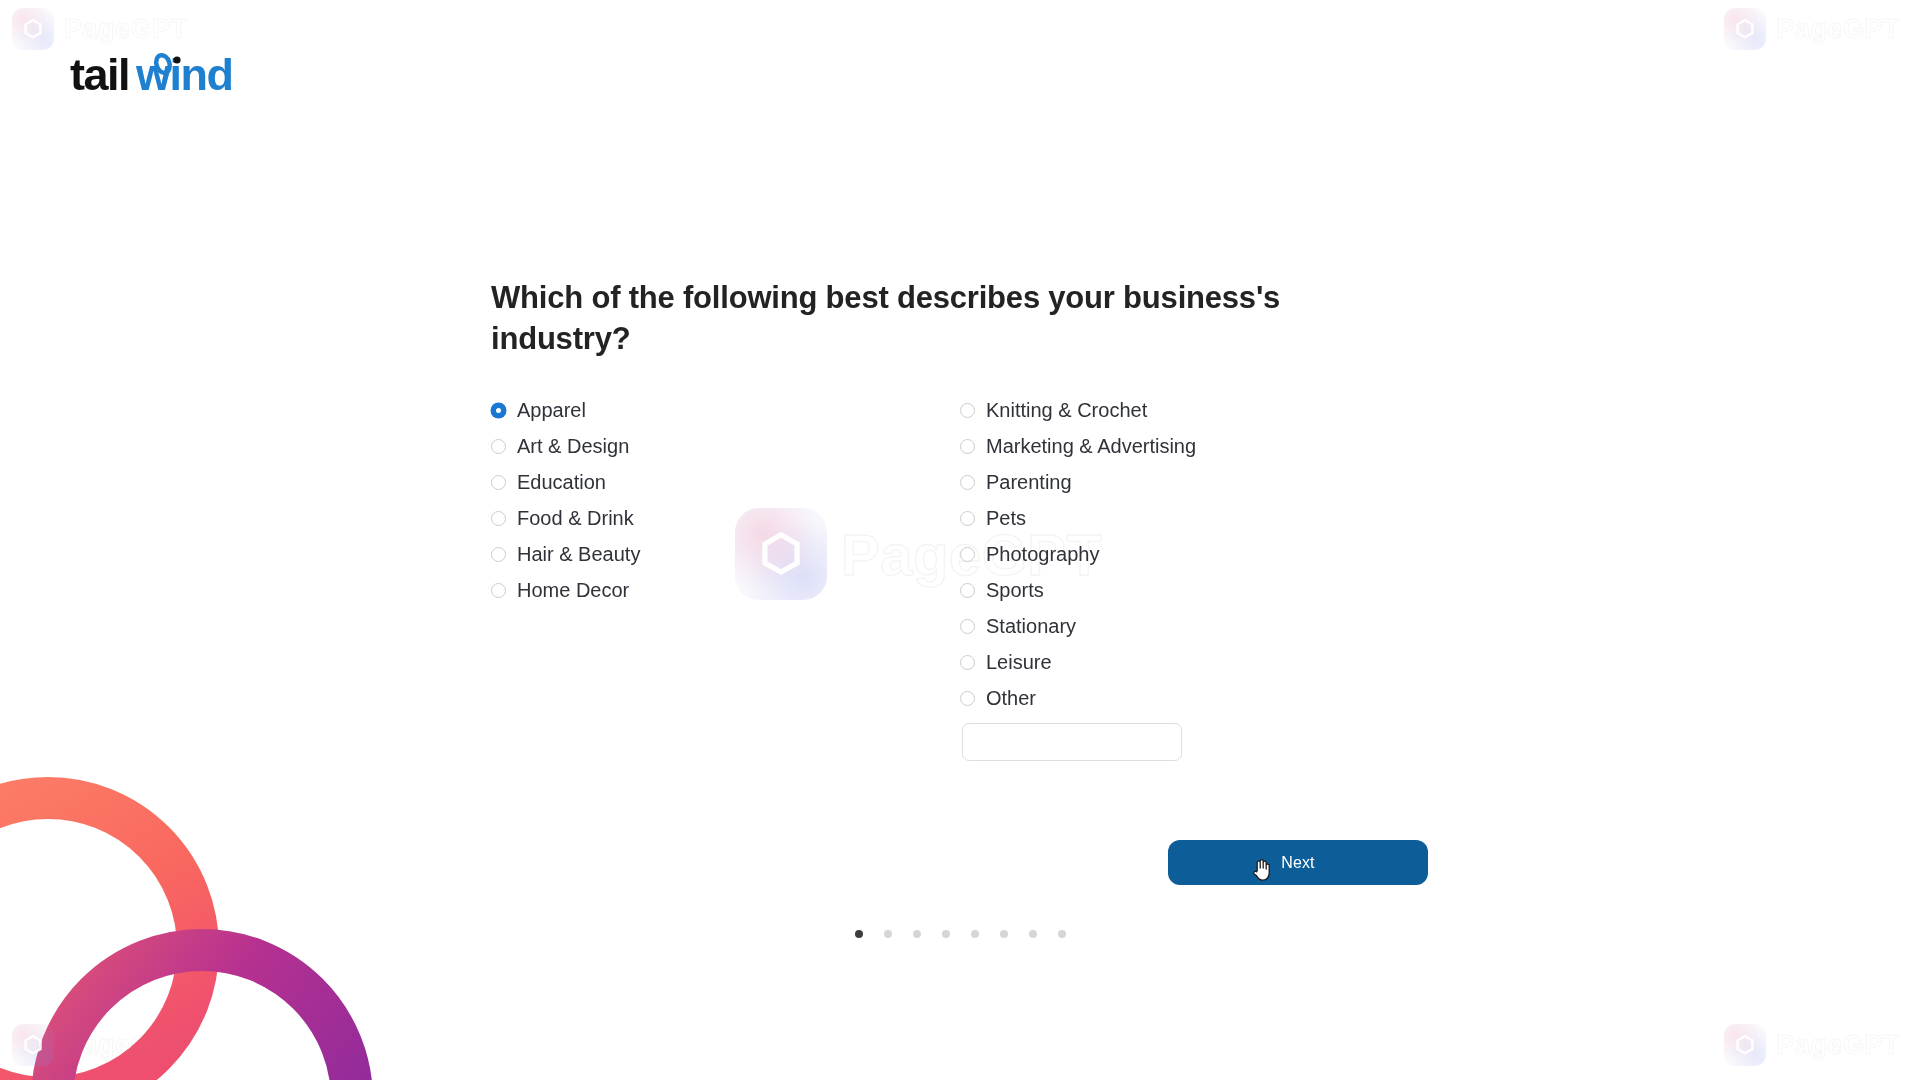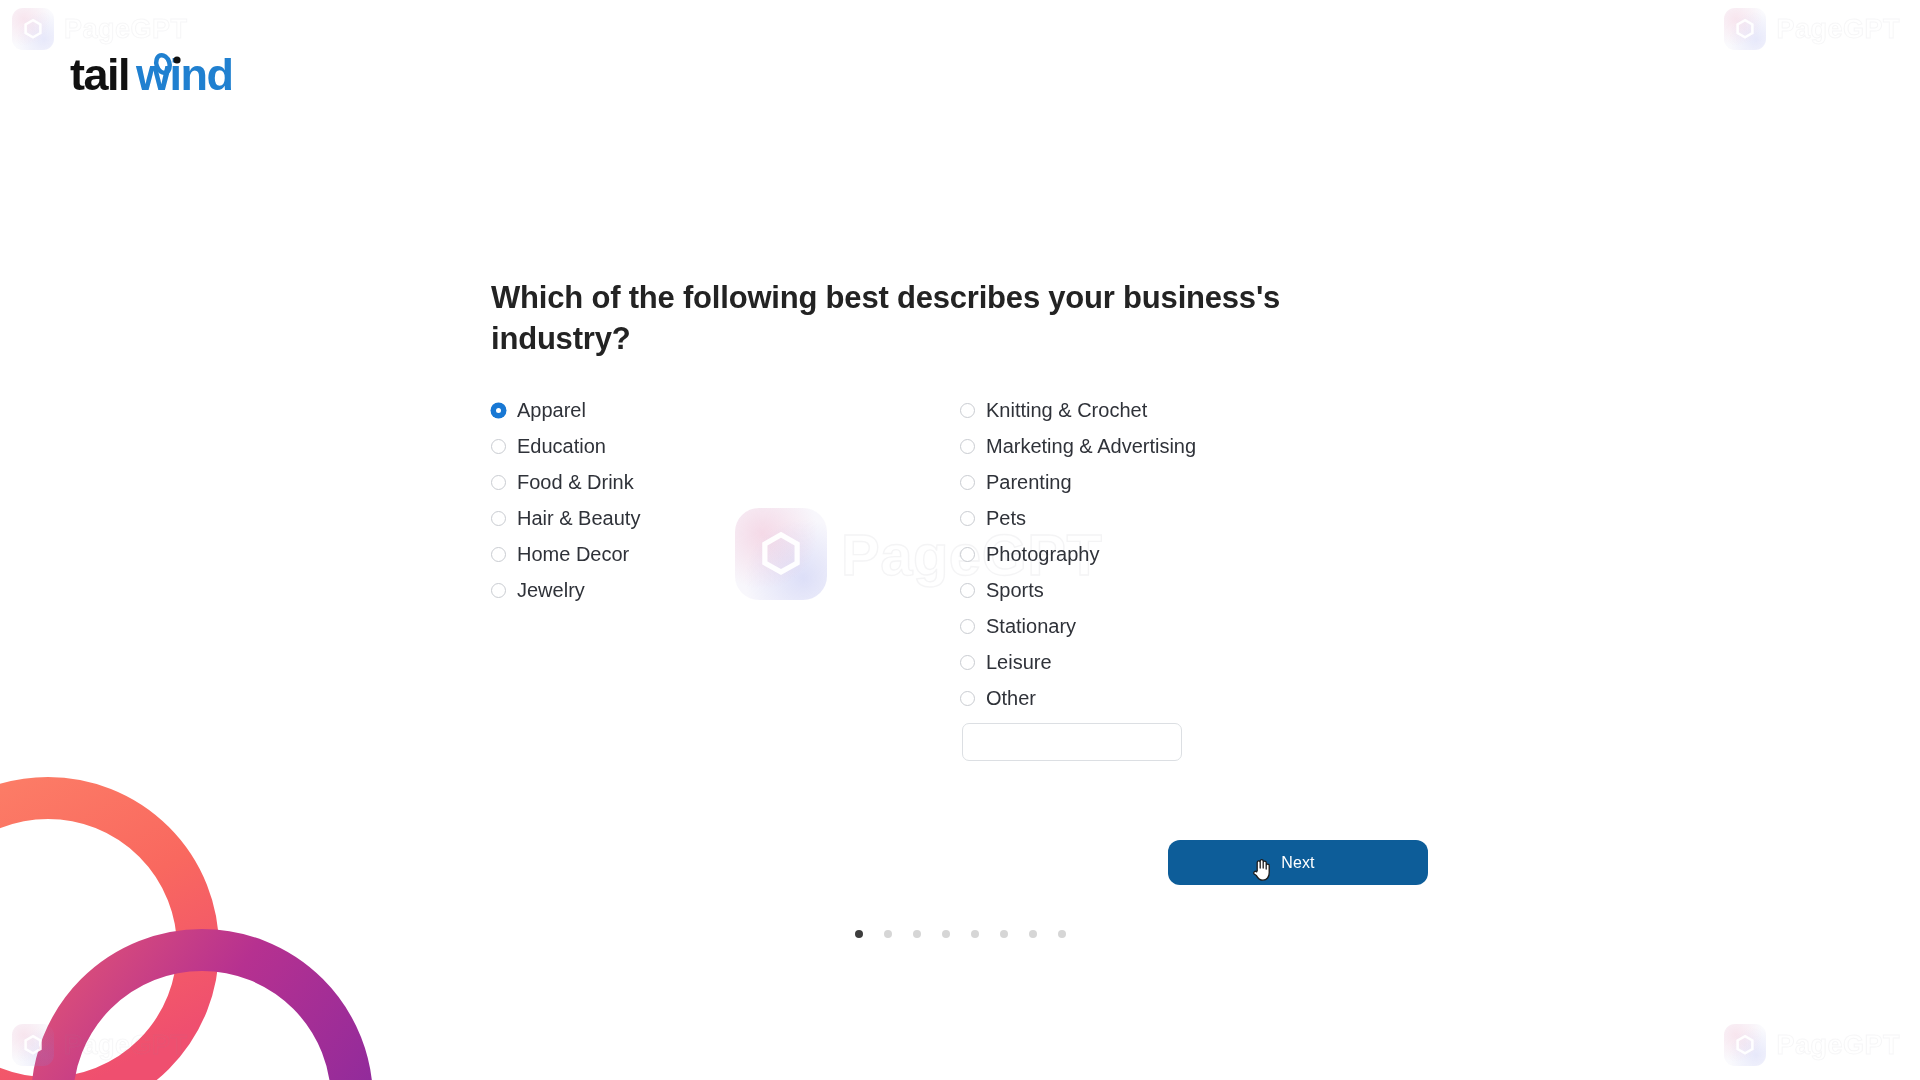--- a/index.html
+++ b/index.html
@@ -292,37 +292,37 @@
 
     <div class="options">
 
       <div class="col col-left">
         <label class="opt">
           <span class="radio sel"></span>
           <span class="opt-label">Apparel</span>
         </label>
         <label class="opt">
           <span class="radio"></span>
+          <span class="opt-label">Art &amp; Design</span>
+        </label>
+        <label class="opt">
+          <span class="radio"></span>
           <span class="opt-label">Education</span>
         </label>
         <label class="opt">
           <span class="radio"></span>
           <span class="opt-label">Food &amp; Drink</span>
         </label>
         <label class="opt">
           <span class="radio"></span>
           <span class="opt-label">Hair &amp; Beauty</span>
         </label>
         <label class="opt">
           <span class="radio"></span>
           <span class="opt-label">Home Decor</span>
-        </label>
-        <label class="opt">
-          <span class="radio"></span>
-          <span class="opt-label">Jewelry</span>
         </label>
       </div>
 
       <div class="col col-right">
         <label class="opt">
           <span class="radio"></span>
           <span class="opt-label">Knitting &amp; Crochet</span>
         </label>
         <label class="opt">
           <span class="radio"></span>

